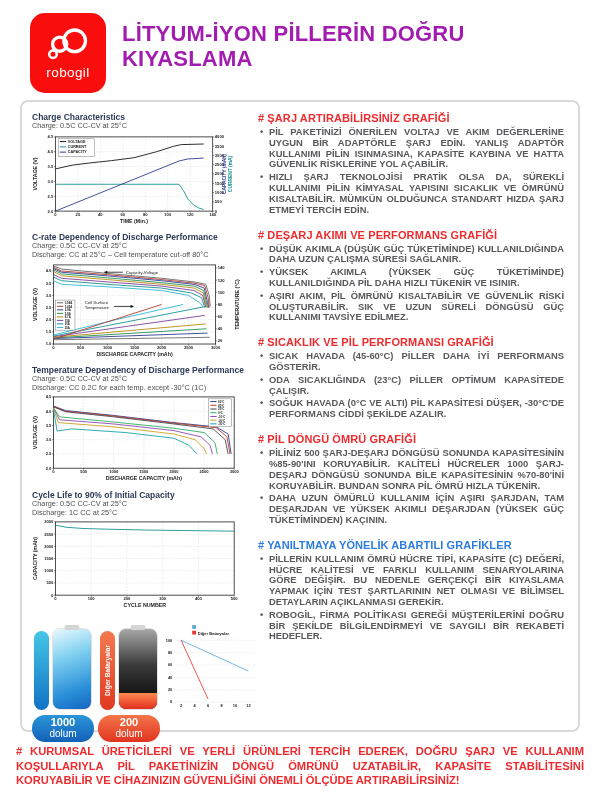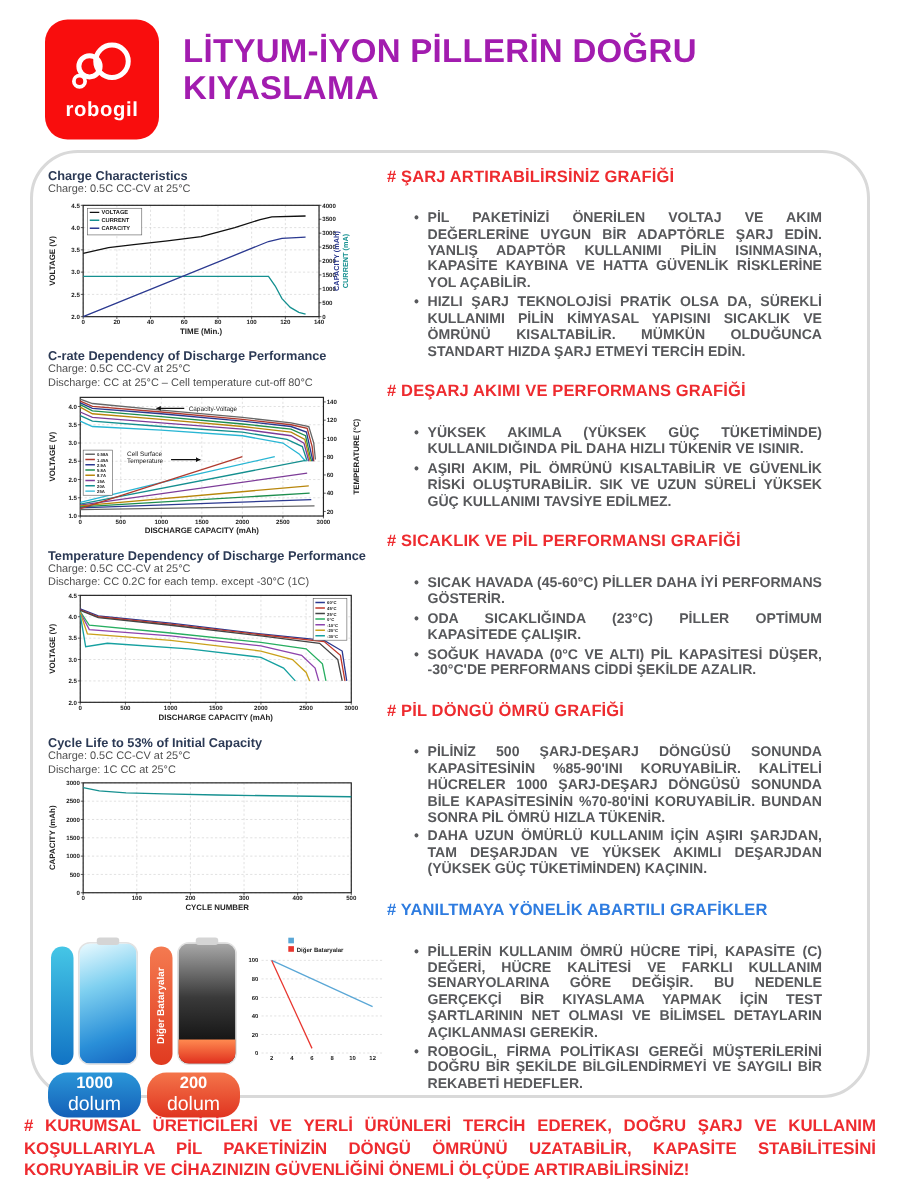--- a/index.html
+++ b/index.html
@@ -2,59 +2,59 @@
 <html><head>
 <meta charset="utf-8">
 <style>
   html,body{margin:0;padding:0}
   body{width:600px;height:800px;background:#ffffff;font-family:"Liberation Sans",sans-serif;position:relative;overflow:hidden}
 
   
   .header{display:flex;align-items:flex-start;gap:16px;padding:13px 24px 0 30px}
   .logo{width:76px;height:80px;background:#f90d0d;border-radius:15px;display:flex;flex-direction:column;align-items:center;justify-content:center;flex:none}
   .logo svg{width:50px;height:38px;display:block}
-  .logo-text{color:#fff;font-size:13.5px;font-weight:700;letter-spacing:.4px;margin-top:1px}
+  .logo-text{color:#fff;font-size:13.5px;font-weight:400;letter-spacing:.4px;margin-top:1px}
   .title{color:#a21caf;font-weight:800;font-size:22px;line-height:1.12;margin-top:9px;letter-spacing:.2px}
   .title span{display:block}
 
   
-  .card{margin:7px 20px 0;border:2px solid #d9d9d9;border-radius:32px;height:632px;box-sizing:border-box;padding:10px 8px 4px 10px;display:flex;gap:4px;background:#fff}
+  .card{margin:7px 20px 0;border:2px solid #d9d9d9;border-radius:8px;height:632px;box-sizing:border-box;padding:10px 8px 4px 10px;display:flex;gap:4px;background:#fff}
   .left-col{width:214px;flex:none}
   .right-col{flex:1;padding:0 6px 0 8px}
 
   .chart-block{margin-bottom:3px}
   .chart-title{font-size:8.5px;font-weight:700;color:#2c3a55}
   .chart-sub{font-size:7.3px;color:#4f4f4f;line-height:1.18}
   svg.chart{width:210px;display:block;margin-top:1px}
 
   
   .sec{margin-bottom:13px}
   .sec-h{font-size:11px;font-weight:800;margin:0 0 3px;letter-spacing:.1px}
   .sec-h.red{color:#ee2b2f}
   .sec-h.blue{color:#2e7ce0}
-  .sec ul{margin:16px;padding:0;list-style:none}
+  .sec ul{margin:0;padding:0;list-style:none}
   .sec li{font-size:9.4px;font-weight:700;color:#57585b;text-align:justify;line-height:1.15;padding-left:11px;position:relative;margin-bottom:2px}
   .sec li::before{content:"•";position:absolute;left:2px}
 
   
   .bat-graphic{display:flex;align-items:flex-start;margin-top:8px;gap:4px}
   .bat-col{display:flex;flex-direction:column;align-items:center;width:62px;flex:none}
   .bat-imgs{display:flex;align-items:flex-end;gap:3px;height:88px}
   .bar{width:15px;height:79px;border-radius:8px}
   .bar.blue{background:linear-gradient(180deg,#45c6e6,#1173c4)}
   .bar.red{background:linear-gradient(180deg,#f47a50,#e03a20);display:flex;align-items:center;justify-content:center}
   .vert-label{writing-mode:vertical-rl;transform:rotate(180deg);color:#fff;font-size:6.6px;font-weight:700;white-space:nowrap}
   .battery{width:38px;height:80px;border-radius:8px;position:relative;border:1px solid #e2e2e2}
   .battery .cap{position:absolute;top:-4px;left:50%;transform:translateX(-50%);width:15px;height:5px;background:#d5d5d5;border-radius:2px}
   .battery.bluebatt{background:linear-gradient(160deg,#eafaff 0%,#7fd0f0 35%,#2a8fd8 75%,#1565c0 100%)}
   .battery.darkbatt{background:linear-gradient(180deg,#a8a8a8,#3a3a3a 45%,#161616 80%)}
   .fill-low{position:absolute;bottom:0;left:0;right:0;height:16px;background:linear-gradient(180deg,#ff8a50,#e0301e);border-radius:0 0 7px 7px}
   .badge{margin-top:5px;width:62px;border-radius:13px;text-align:center;color:#fff;padding:2px 0 3px;line-height:1.05}
   .badge .v{font-size:11px;font-weight:800;display:block}
-  .badge .u{font-size:13px;display:block}
+  .badge .u{font-size:10px;display:block}
   .badge.bluebg{background:linear-gradient(180deg,#2a96d8,#1460b8)}
   .badge.redbg{background:linear-gradient(180deg,#f4754a,#e03420)}
   svg.mini{width:94px;flex:none;margin-top:2px}
 
   
   .footer{margin:12px 16px 0;color:#ee2b2f;font-size:11.2px;font-weight:800;text-align:justify;line-height:1.3}
 </style>
 </head>
 <body>
 
@@ -333,21 +333,21 @@
           <line x1="182.5" y1="24" x2="189" y2="24" stroke="#8e44ad" stroke-width="1"></line>
           <text x="190.5" y="25.4" font-size="2.9" fill="#222" text-anchor="start" font-family="&quot;Liberation Sans&quot;,sans-serif" font-weight="bold">-10°C</text>
           <line x1="182.5" y1="27.8" x2="189" y2="27.8" stroke="#caa11b" stroke-width="1"></line>
           <text x="190.5" y="29.2" font-size="2.9" fill="#222" text-anchor="start" font-family="&quot;Liberation Sans&quot;,sans-serif" font-weight="bold">-20°C</text>
           <line x1="182.5" y1="31.599999999999998" x2="189" y2="31.599999999999998" stroke="#16a0a0" stroke-width="1"></line>
           <text x="190.5" y="33" font-size="2.9" fill="#222" text-anchor="start" font-family="&quot;Liberation Sans&quot;,sans-serif" font-weight="bold">-30°C</text>
         </svg>
     </div>
 
     <div class="chart-block">
-      <div class="chart-title">Cycle Life to 53% of Initial Capacity</div>
+      <div class="chart-title">Cycle Life to 90% of Initial Capacity</div>
       <div class="chart-sub">Charge: 0.5C CC-CV at 25°C</div>
       <div class="chart-sub">Discharge: 1C CC at 25°C</div>
       <svg class="chart" viewBox="0 0 215 98">
           <line x1="24" y1="4" x2="24" y2="79" stroke="#cccccc" stroke-width="0.4" stroke-dasharray="1.5 1.5"></line>
           <line x1="60.6" y1="4" x2="60.6" y2="79" stroke="#cccccc" stroke-width="0.4" stroke-dasharray="1.5 1.5"></line>
           <line x1="97.2" y1="4" x2="97.2" y2="79" stroke="#cccccc" stroke-width="0.4" stroke-dasharray="1.5 1.5"></line>
           <line x1="133.8" y1="4" x2="133.8" y2="79" stroke="#cccccc" stroke-width="0.4" stroke-dasharray="1.5 1.5"></line>
           <line x1="170.4" y1="4" x2="170.4" y2="79" stroke="#cccccc" stroke-width="0.4" stroke-dasharray="1.5 1.5"></line>
           <line x1="207" y1="4" x2="207" y2="79" stroke="#cccccc" stroke-width="0.4" stroke-dasharray="1.5 1.5"></line>
           <line x1="24" y1="79" x2="207" y2="79" stroke="#cccccc" stroke-width="0.4" stroke-dasharray="1.5 1.5"></line>
@@ -454,22 +454,23 @@
       <h3 class="sec-h red"># ŞARJ ARTIRABİLİRSİNİZ GRAFİĞİ</h3>
       <ul>
         <li>PİL PAKETİNİZİ ÖNERİLEN VOLTAJ VE AKIM DEĞERLERİNE UYGUN BİR ADAPTÖRLE ŞARJ EDİN. YANLIŞ ADAPTÖR KULLANIMI PİLİN ISINMASINA, KAPASİTE KAYBINA VE HATTA GÜVENLİK RİSKLERİNE YOL AÇABİLİR.</li>
         <li>HIZLI ŞARJ TEKNOLOJİSİ PRATİK OLSA DA, SÜREKLİ KULLANIMI PİLİN KİMYASAL YAPISINI SICAKLIK VE ÖMRÜNÜ KISALTABİLİR. MÜMKÜN OLDUĞUNCA STANDART HIZDA ŞARJ ETMEYİ TERCİH EDİN.</li>
       </ul>
     </div>
 
     <div class="sec">
       <h3 class="sec-h red"># DEŞARJ AKIMI VE PERFORMANS GRAFİĞİ</h3>
       <ul>
+        <li>DÜŞÜK AKIMLA (DÜŞÜK GÜÇ TÜKETİMİNDE) KULLANILDIĞINDA DAHA UZUN ÇALIŞMA SÜRESİ SAĞLANIR.</li>
         <li>YÜKSEK AKIMLA (YÜKSEK GÜÇ TÜKETİMİNDE) KULLANILDIĞINDA PİL DAHA HIZLI TÜKENİR VE ISINIR.</li>
-        <li>AŞIRI AKIM, PİL ÖMRÜNÜ KISALTABİLİR VE GÜVENLİK RİSKİ OLUŞTURABİLİR. SIK VE UZUN SÜRELİ YÜKSEK GÜÇ KULLANIMI TAVSİYE EDİLMEZ.</li>
+        <li>AŞIRI AKIM, PİL ÖMRÜNÜ KISALTABİLİR VE GÜVENLİK RİSKİ OLUŞTURABİLİR. SIK VE UZUN SÜRELİ DÖNGÜSÜ GÜÇ KULLANIMI TAVSİYE EDİLMEZ.</li>
       </ul>
     </div>
 
     <div class="sec">
       <h3 class="sec-h red"># SICAKLIK VE PİL PERFORMANSI GRAFİĞİ</h3>
       <ul>
         <li>SICAK HAVADA (45-60°C) PİLLER DAHA İYİ PERFORMANS GÖSTERİR.</li>
         <li>ODA SICAKLIĞINDA (23°C) PİLLER OPTİMUM KAPASİTEDE ÇALIŞIR.</li>
         <li>SOĞUK HAVADA (0°C VE ALTI) PİL KAPASİTESİ DÜŞER, -30°C'DE PERFORMANS CİDDİ ŞEKİLDE AZALIR.</li>
       </ul>

